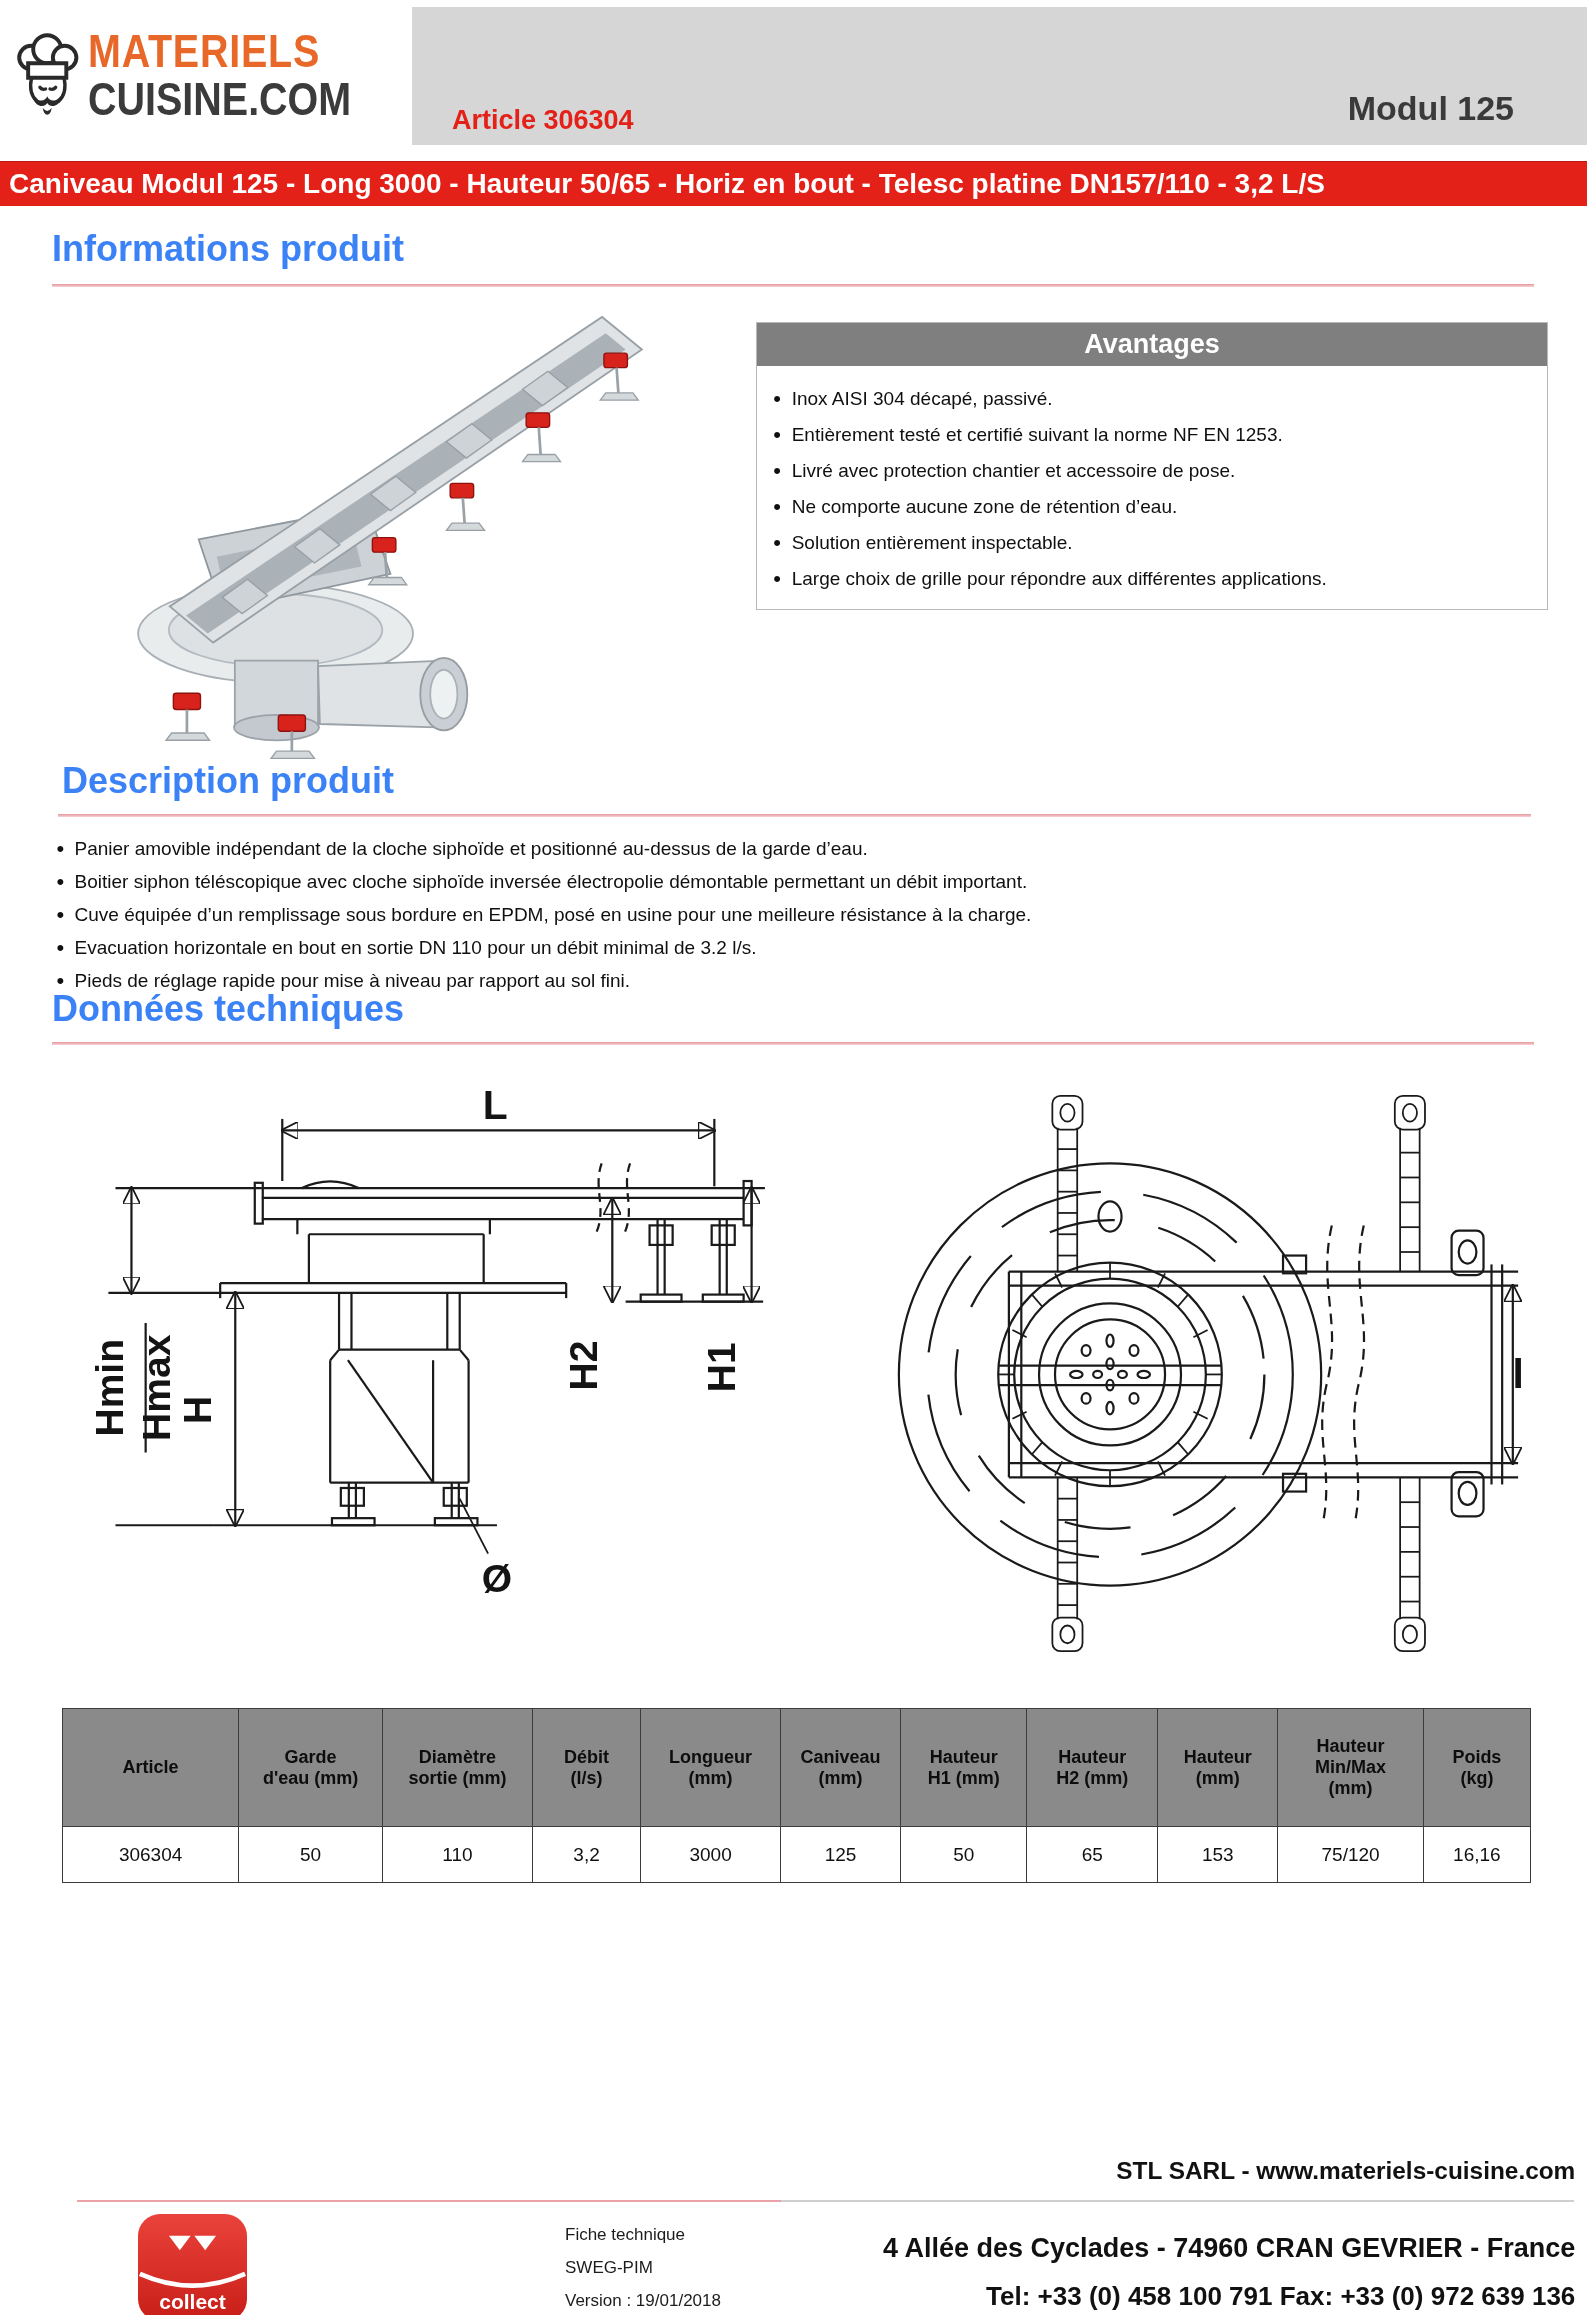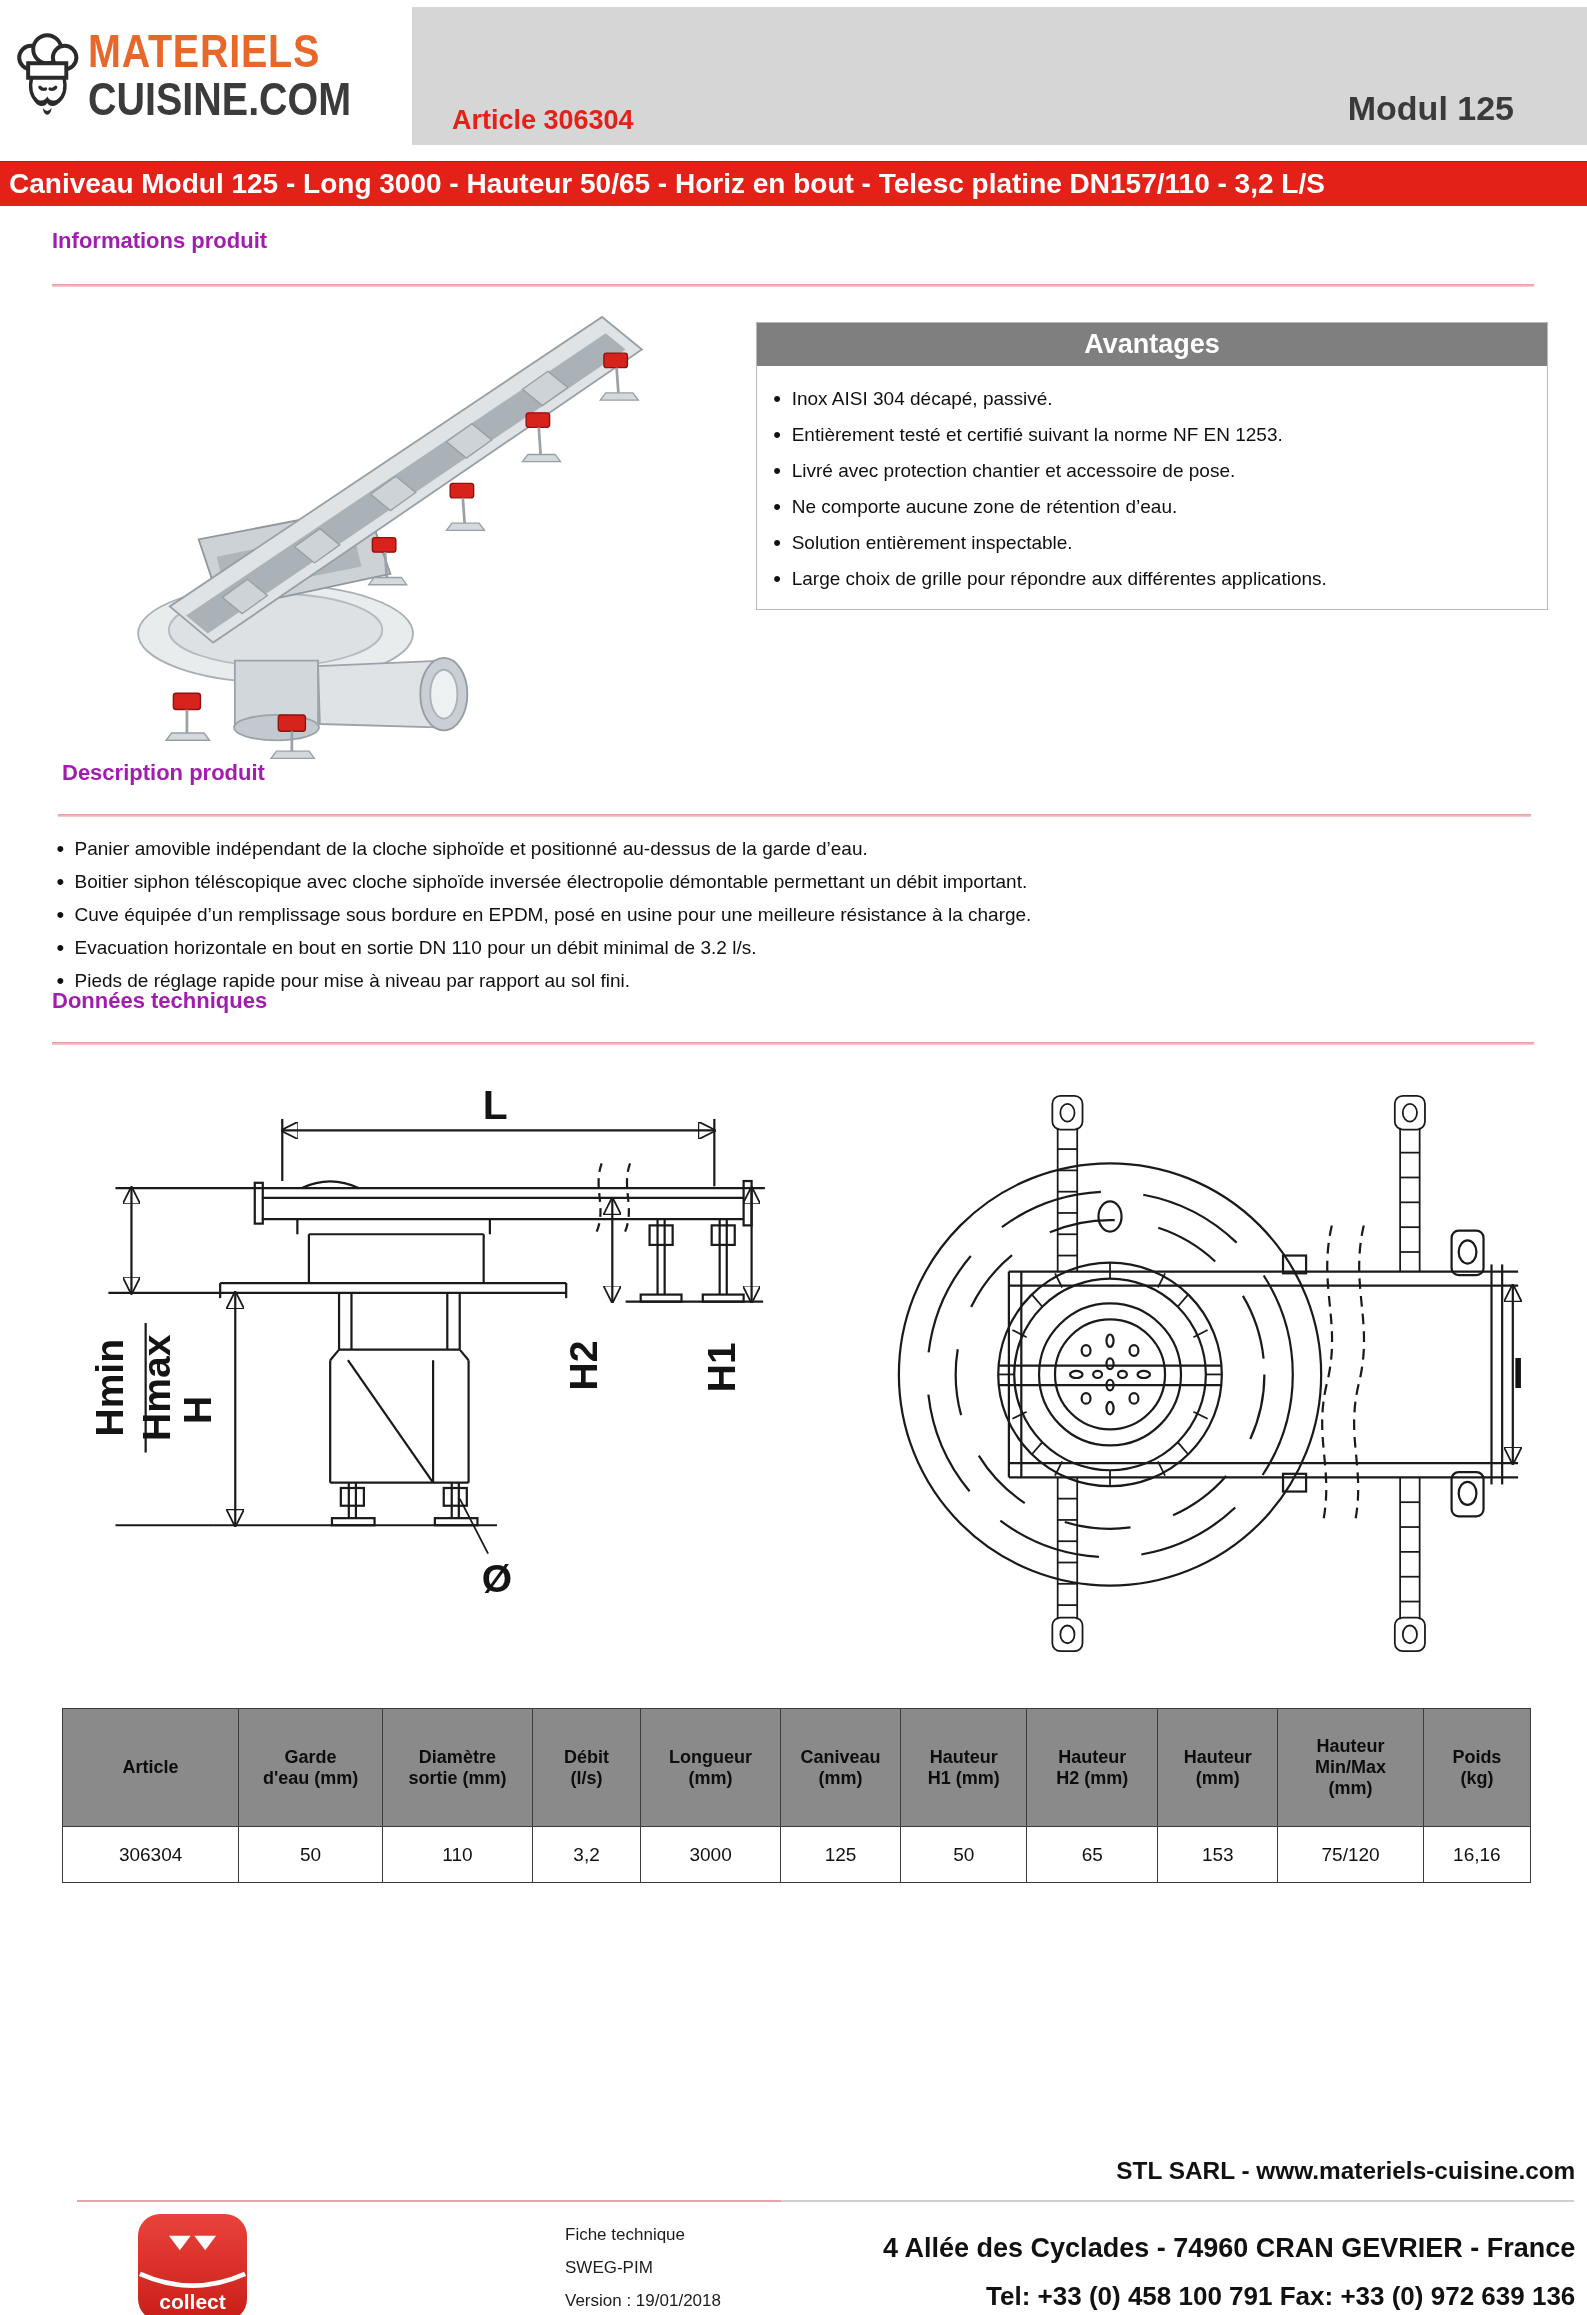--- a/index.html
+++ b/index.html
@@ -14,21 +14,21 @@
   .logo { position:absolute; left:12.7px; top:7.2px; width:389px; height:136px; display:flex; align-items:center; }
   .logo-text { margin-left:7.2px; line-height:1.02; }
   .logo-line1 { display:inline-block; font-size:47px; font-weight:bold; color:#e8682a; letter-spacing:0.9px; transform:scaleX(.84); transform-origin:left; }
   .logo-line2 { display:inline-block; font-size:47px; font-weight:bold; color:#3b3b3b; letter-spacing:0px; transform:scaleX(.84); transform-origin:left; }
   .article-no { position:absolute; left:452px; top:89px; font-size:27px; font-weight:bold; color:#e32119;margin-top:16px; }
   .model-no  { position:absolute; right:74px; top:89px; font-size:34px; font-weight:bold; color:#3a3a3a; }
   
   .banner { position:absolute; left:0; top:161px; width:1588px; height:45px; background:#e32119;
             border-top:1.8px solid #c01712; color:#fff; font-size:28px; font-weight:bold; line-height:43px; padding-left:9px; white-space:nowrap; }
   
-  .h-sec { position:absolute; font-size:22px; font-weight:bold; color:#a21caf; }
+  .h-sec { position:absolute; font-size:36px; font-weight:bold; color:#3b82f6; }
   .rule  { position:absolute; height:2.7px; background:linear-gradient(#e6959d,#f7d3d6); }
   
   .adv-box { position:absolute; left:756px; top:322px; width:792px; border:1.8px solid #b9b9b9; background:#fff; }
   .adv-head { height:43px; background:#7f7f7f; color:#fff; text-align:center; font-size:27px; font-weight:bold; line-height:42px; }
   .adv-list { list-style:none; padding:14.5px 16.3px 12.7px 12.7px; }
   .adv-list li { position:relative; font-size:19px; line-height:36px; padding-left:22px; color:#101010; }
   .adv-list li::before { content:"\2022"; position:absolute; left:3.6px; font-size:22px; }
   
   .desc-list { position:absolute; left:51px; top:832px; width:1465px; list-style:none; }
   .desc-list li { position:relative; font-size:19px; line-height:33px; padding-left:23.5px; color:#101010; }

